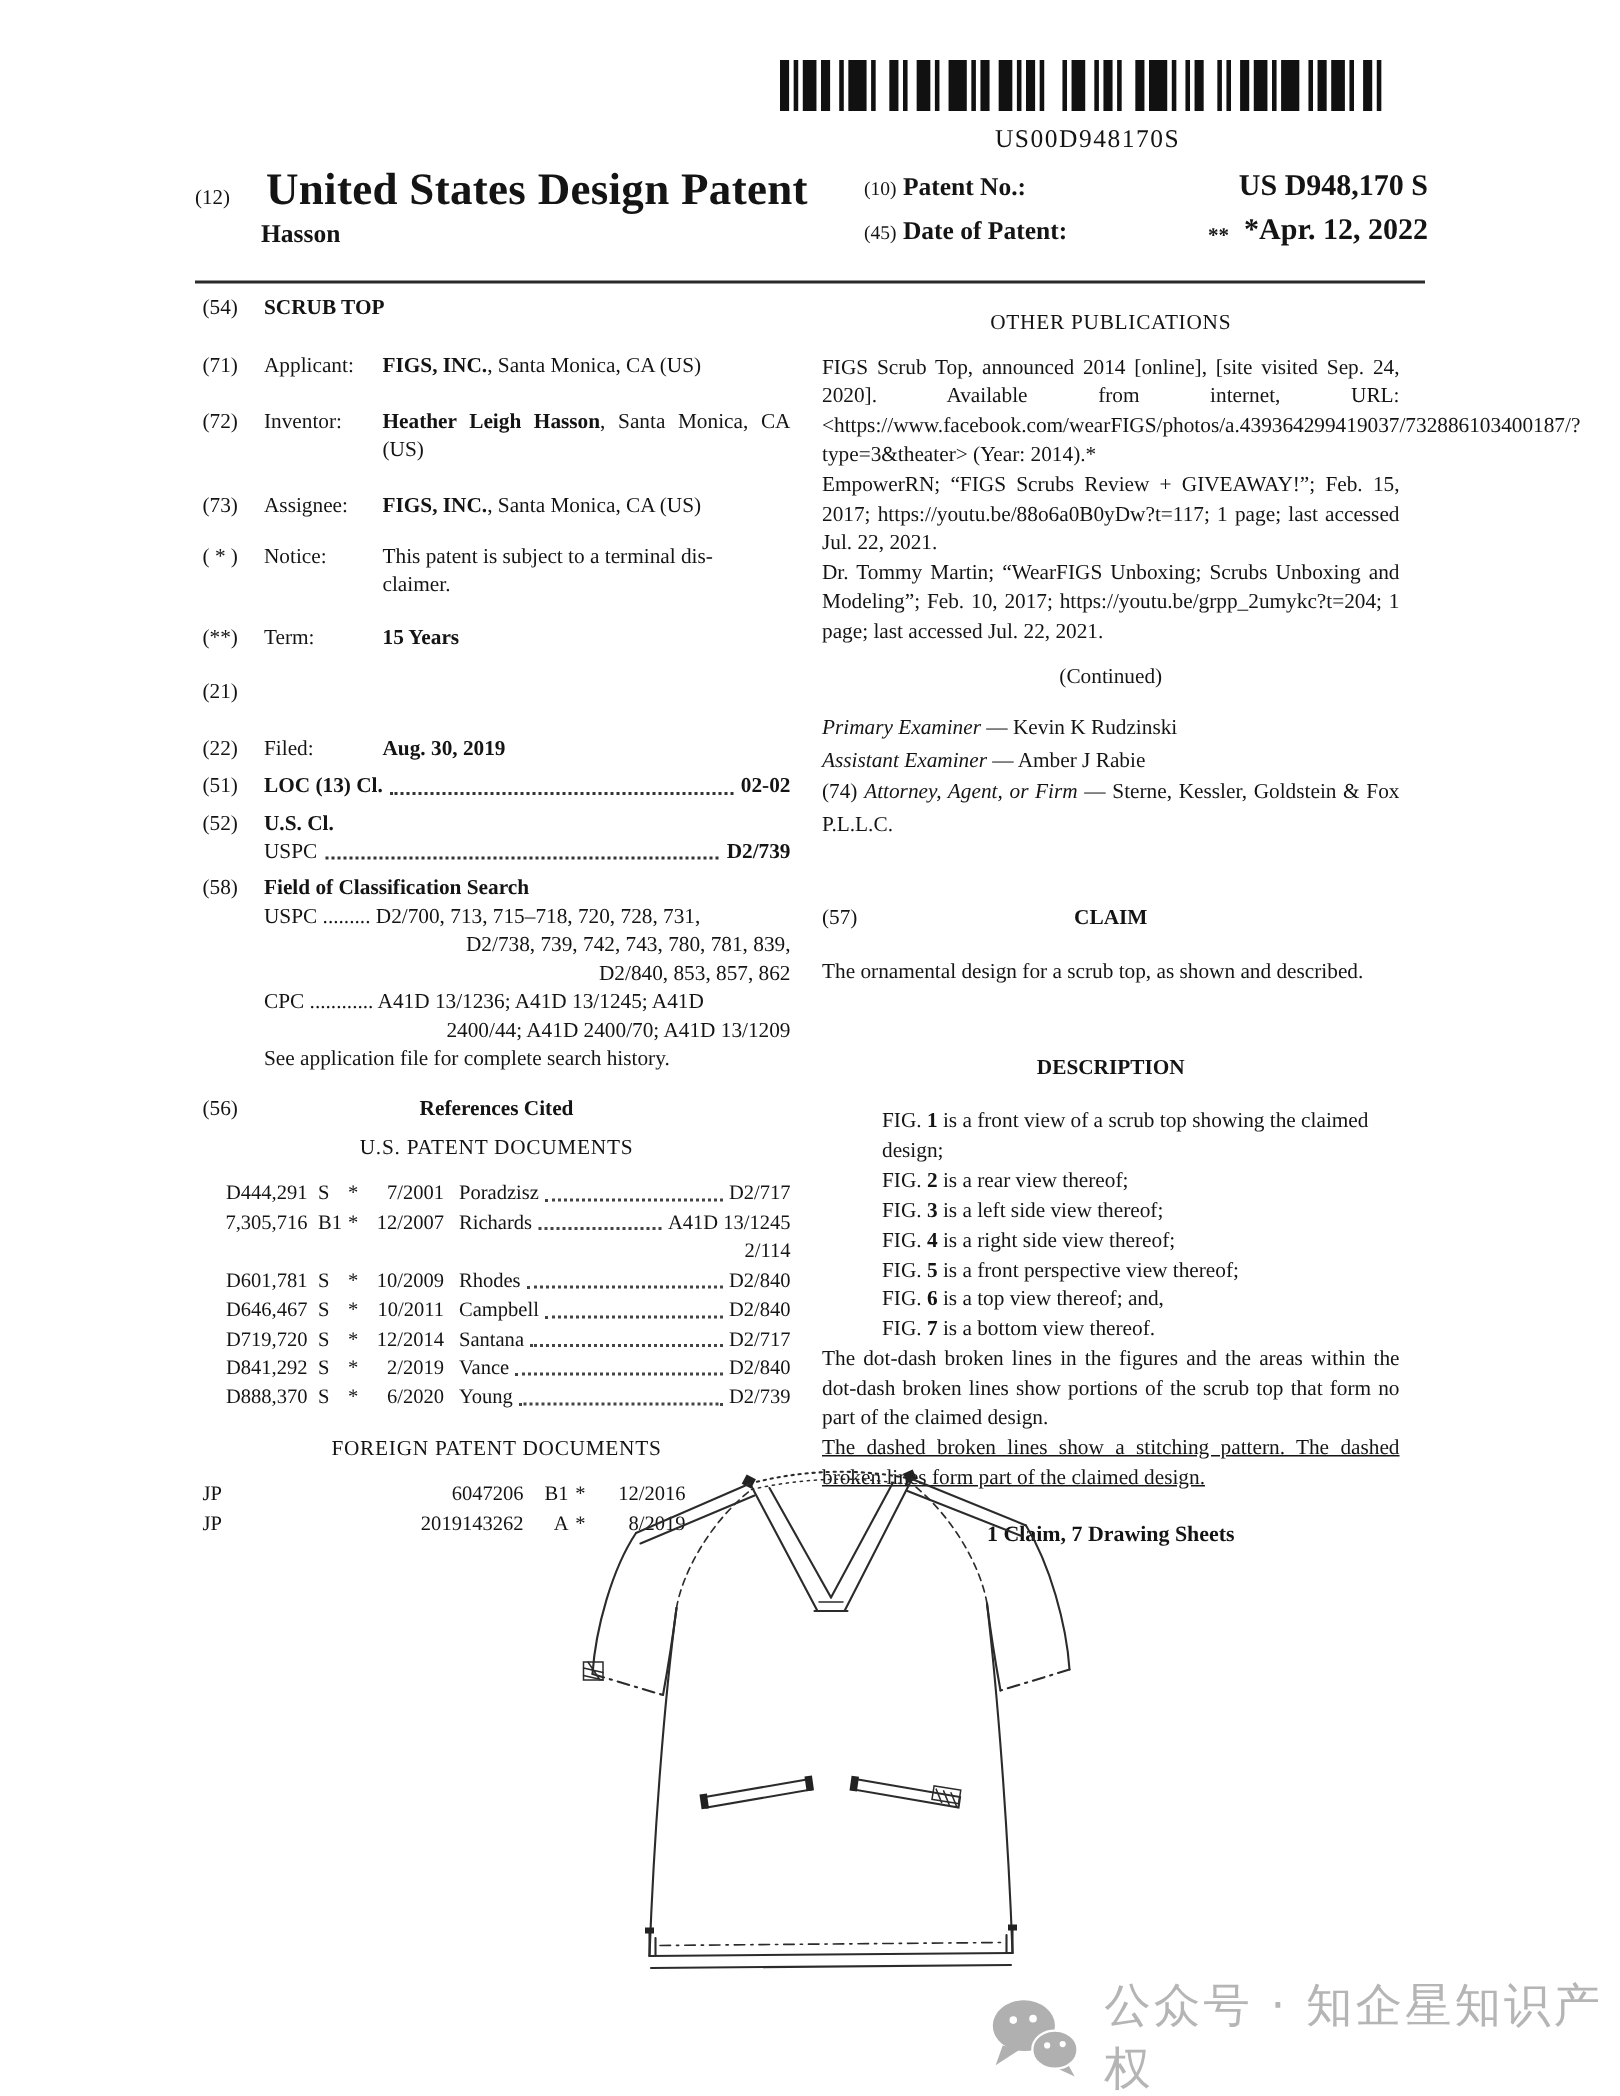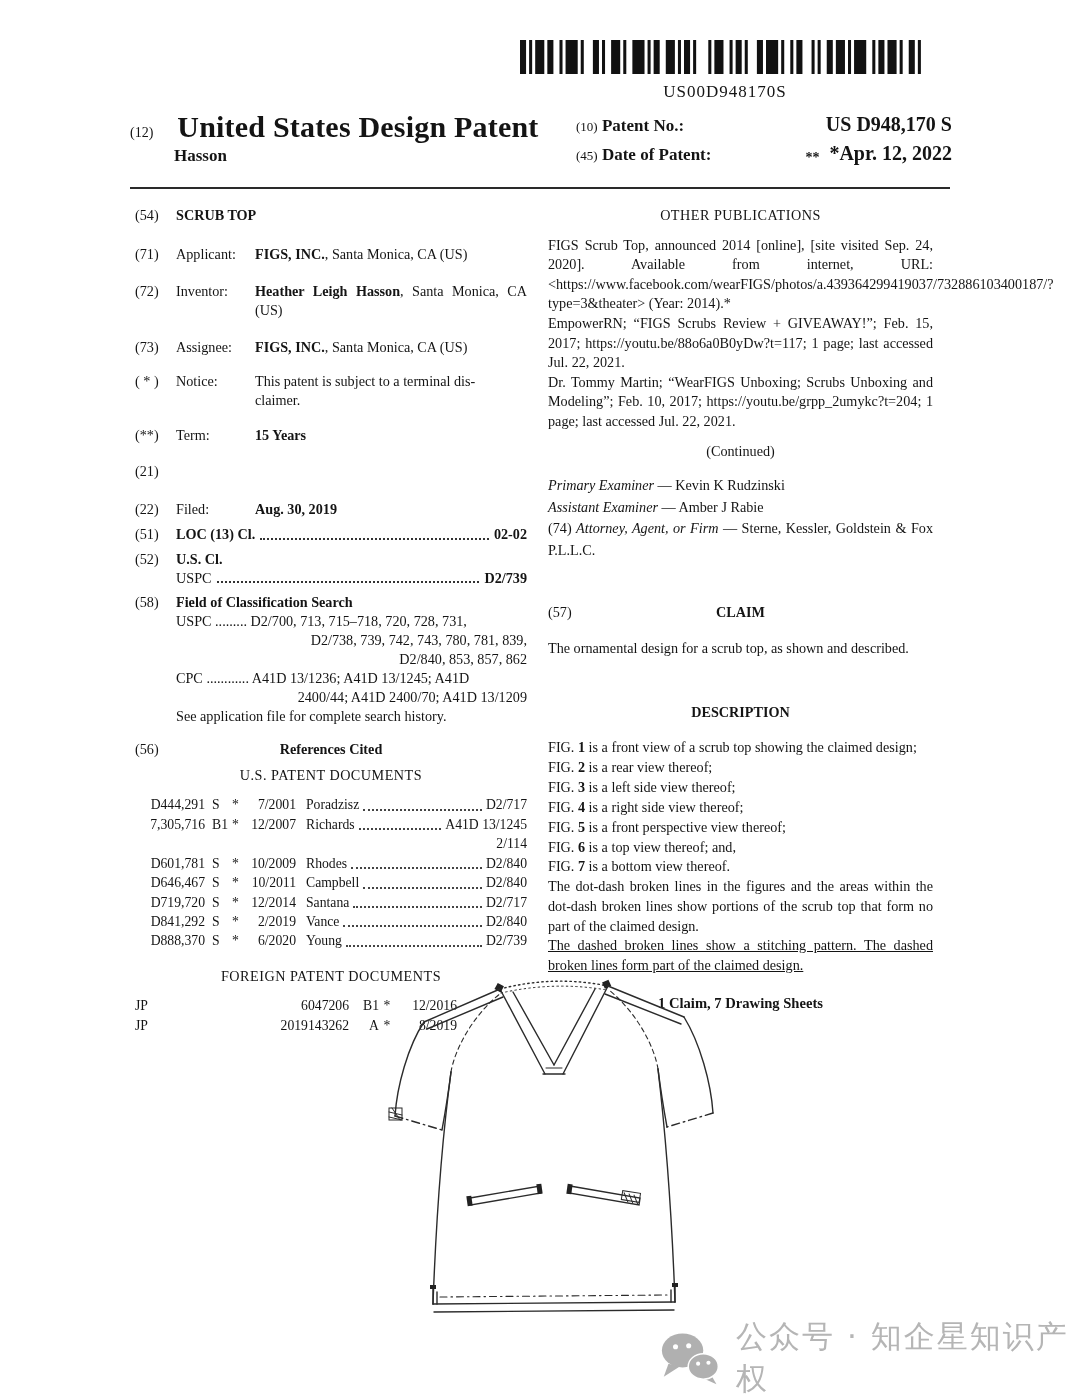--- a/index.html
+++ b/index.html
@@ -24,21 +24,21 @@
   .h-surname{font-size:17px;font-weight:bold;margin:2px 0 0 44px;}
   .h-right{width:376px;}
   .h-row{display:flex;justify-content:space-between;align-items:baseline;line-height:1.45;}
   .h-lab{font-size:17px;font-weight:bold;}
   .h-lab .pn{font-size:13px;font-weight:normal;}
   .h-val{font-size:20px;font-weight:bold;}
   .h-stars{font-size:14px;font-weight:bold;vertical-align:-2px;margin-right:10px;}
   #hdr-rule{position:absolute;left:130px;top:187px;width:820px;border-top:2px solid #2a2a2a;}
 
   
-  #col-left{position:absolute;left:135px;top:206px;width:392px;font-size:14.2px;line-height:1.33;}
+  #col-left{position:absolute;left:135px;top:196px;width:392px;font-size:14.2px;line-height:1.33;}
   #col-right{position:absolute;left:548px;top:206px;width:385px;font-size:14.2px;line-height:1.38;}
 
   .frow{display:flex;margin-bottom:14px;}
   .fnum{width:41px;flex:none;}
   .flabel{width:79px;flex:none;}
   .fval{flex:1;}
   .tight{margin-bottom:6px;}
   .leader{flex:1;border-bottom:2px dotted #333;margin:0 5px;align-self:flex-end;transform:translateY(-4px);}
   .f58-right{text-align:right;}
 
@@ -57,21 +57,21 @@
   .fo3{text-align:right;}
   .fo4{text-align:center;}
   .fo5{text-align:right;}
 
   .pub{text-align:justify;margin:0 0 2px 0;}
   .continued{text-align:center;margin:10px 0 14px 0;}
   .exam{line-height:1.52;}
   .sechead{position:relative;text-align:center;font-weight:bold;margin:26px 0 16px 0;}
   .sechead .secnum{position:absolute;left:0;font-weight:normal;}
   .claim-p{text-align:justify;}
-  .figline{line-height:1.4;}
+  .figline{line-height:1.4;margin-left:40px;}
   .sheets{text-align:center;font-weight:bold;margin-top:18px;font-size:14.6px;}
 
   
   #figure-wrap{position:absolute;left:388px;top:962px;width:334px;height:392px;}
 
   
   #watermark{position:absolute;left:660px;top:1316px;display:flex;align-items:center;gap:14px;color:#b5b5b5;}
   #wm-text{font-size:31px;font-family:"DejaVu Sans",sans-serif;letter-spacing:2px;}
 </style>
 </head>

